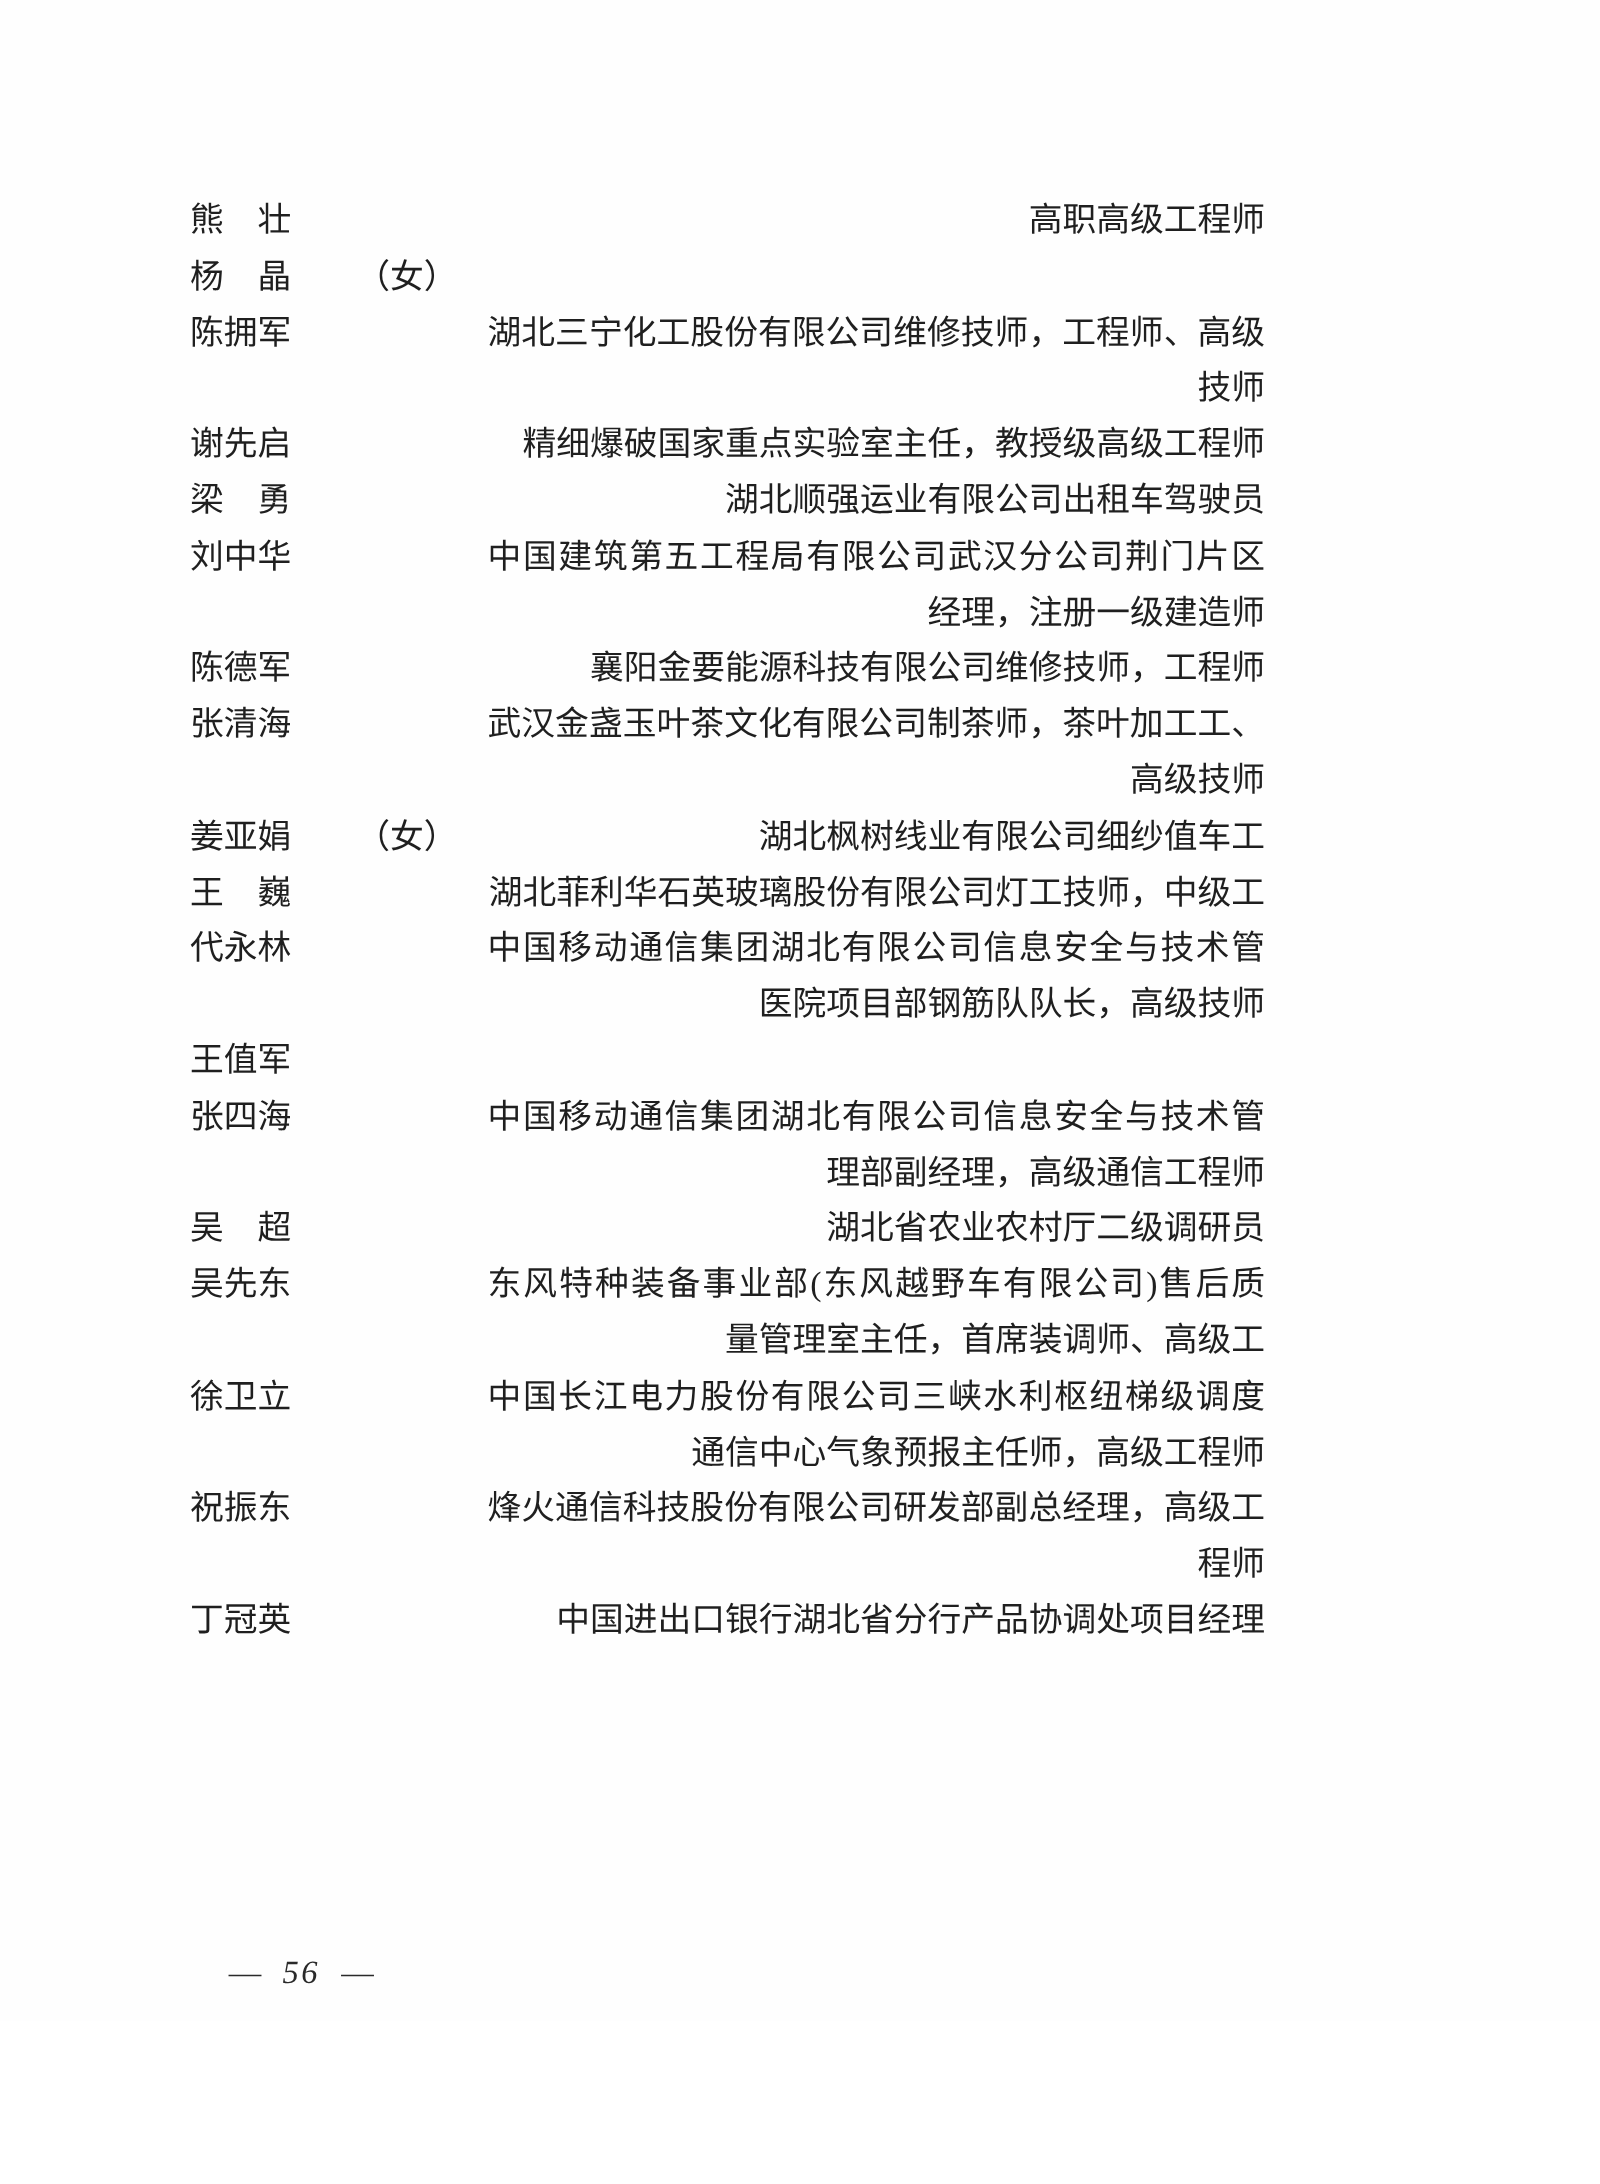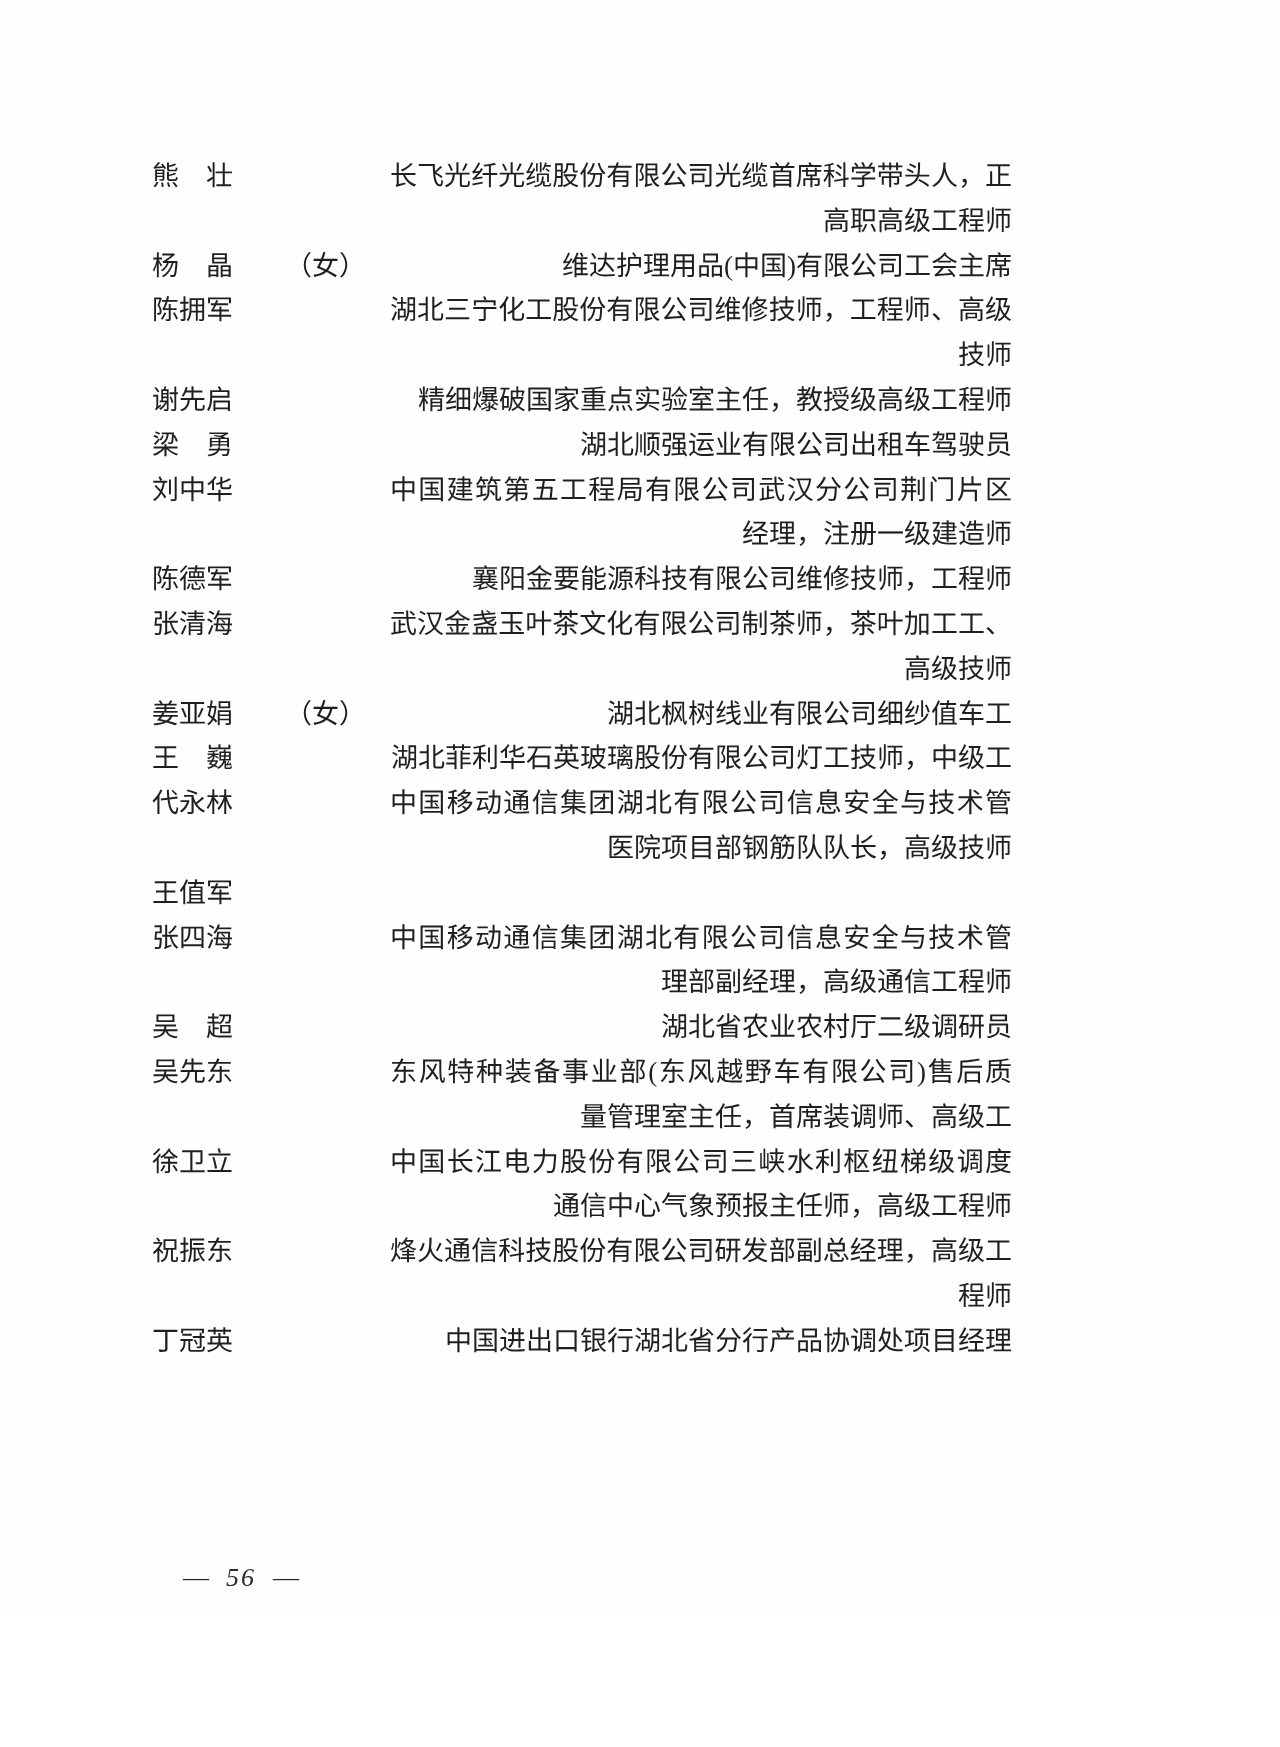--- a/index.html
+++ b/index.html
@@ -84,30 +84,26 @@
 </style>
 </head>
 <body>
 
 <div class="page">
   <main class="list" id="entries">
       <div class="row">
         <div class="name">熊　壮</div>
         <div class="gender"></div>
         <div class="desc">
-          <div class="dline fill">长飞光纤光缆股份有限公司光缆首席科学带头人，正</div>
           <div class="dline solo">高职高级工程师</div>
         </div>
       </div>
       <div class="row">
         <div class="name">杨　晶</div>
         <div class="gender">（女）</div>
-        <div class="desc">
-          <div class="dline solo">维达护理用品(中国)有限公司工会主席</div>
-        </div>
       </div>
       <div class="row">
         <div class="name">陈拥军</div>
         <div class="gender"></div>
         <div class="desc">
           <div class="dline fill">湖北三宁化工股份有限公司维修技师，工程师、高级</div>
           <div class="dline solo">技师</div>
         </div>
       </div>
       <div class="row">

